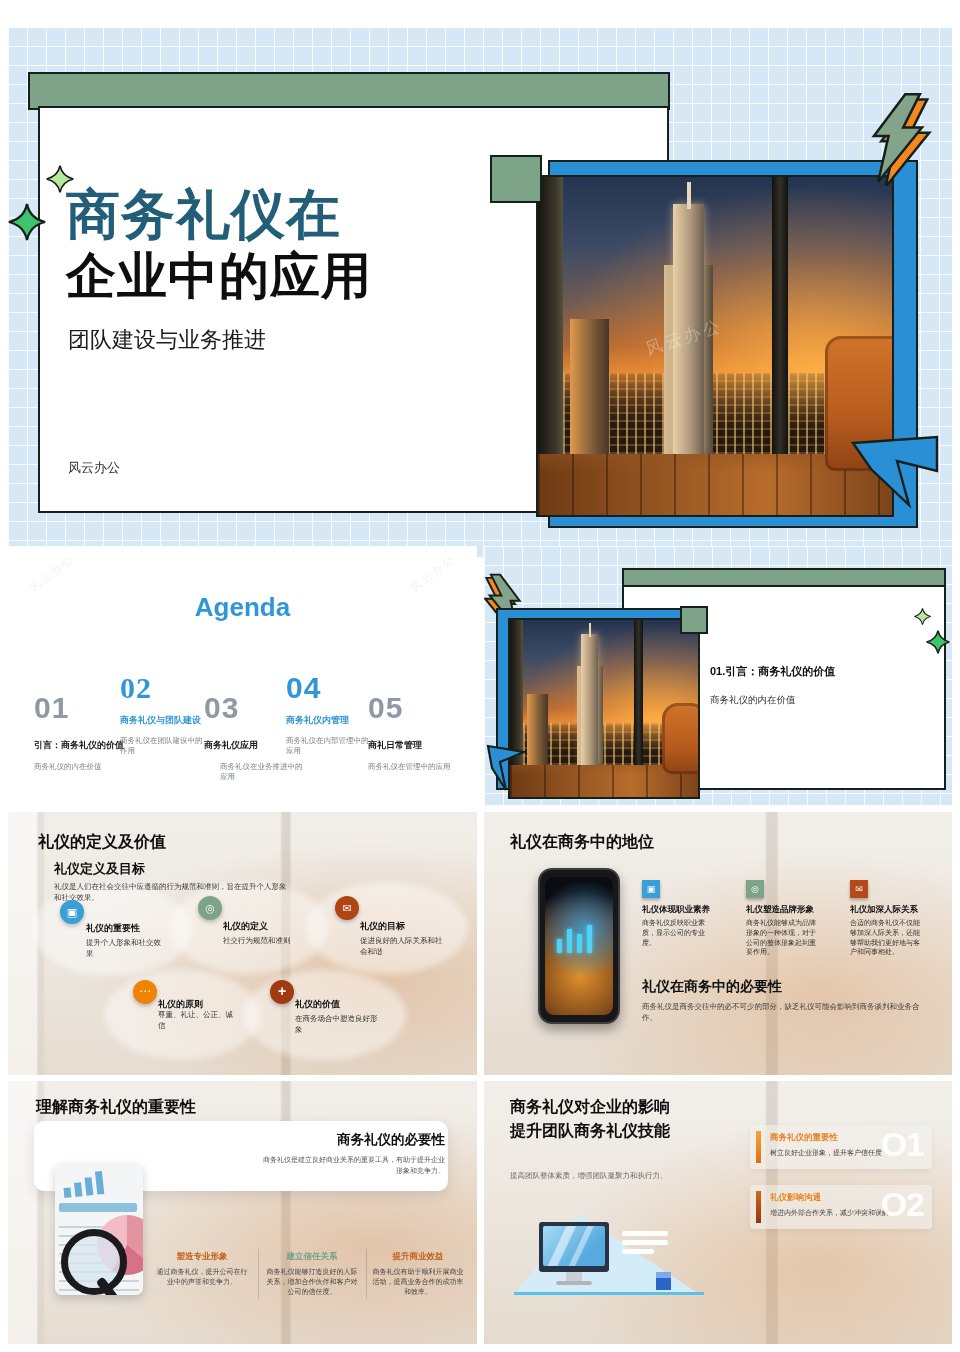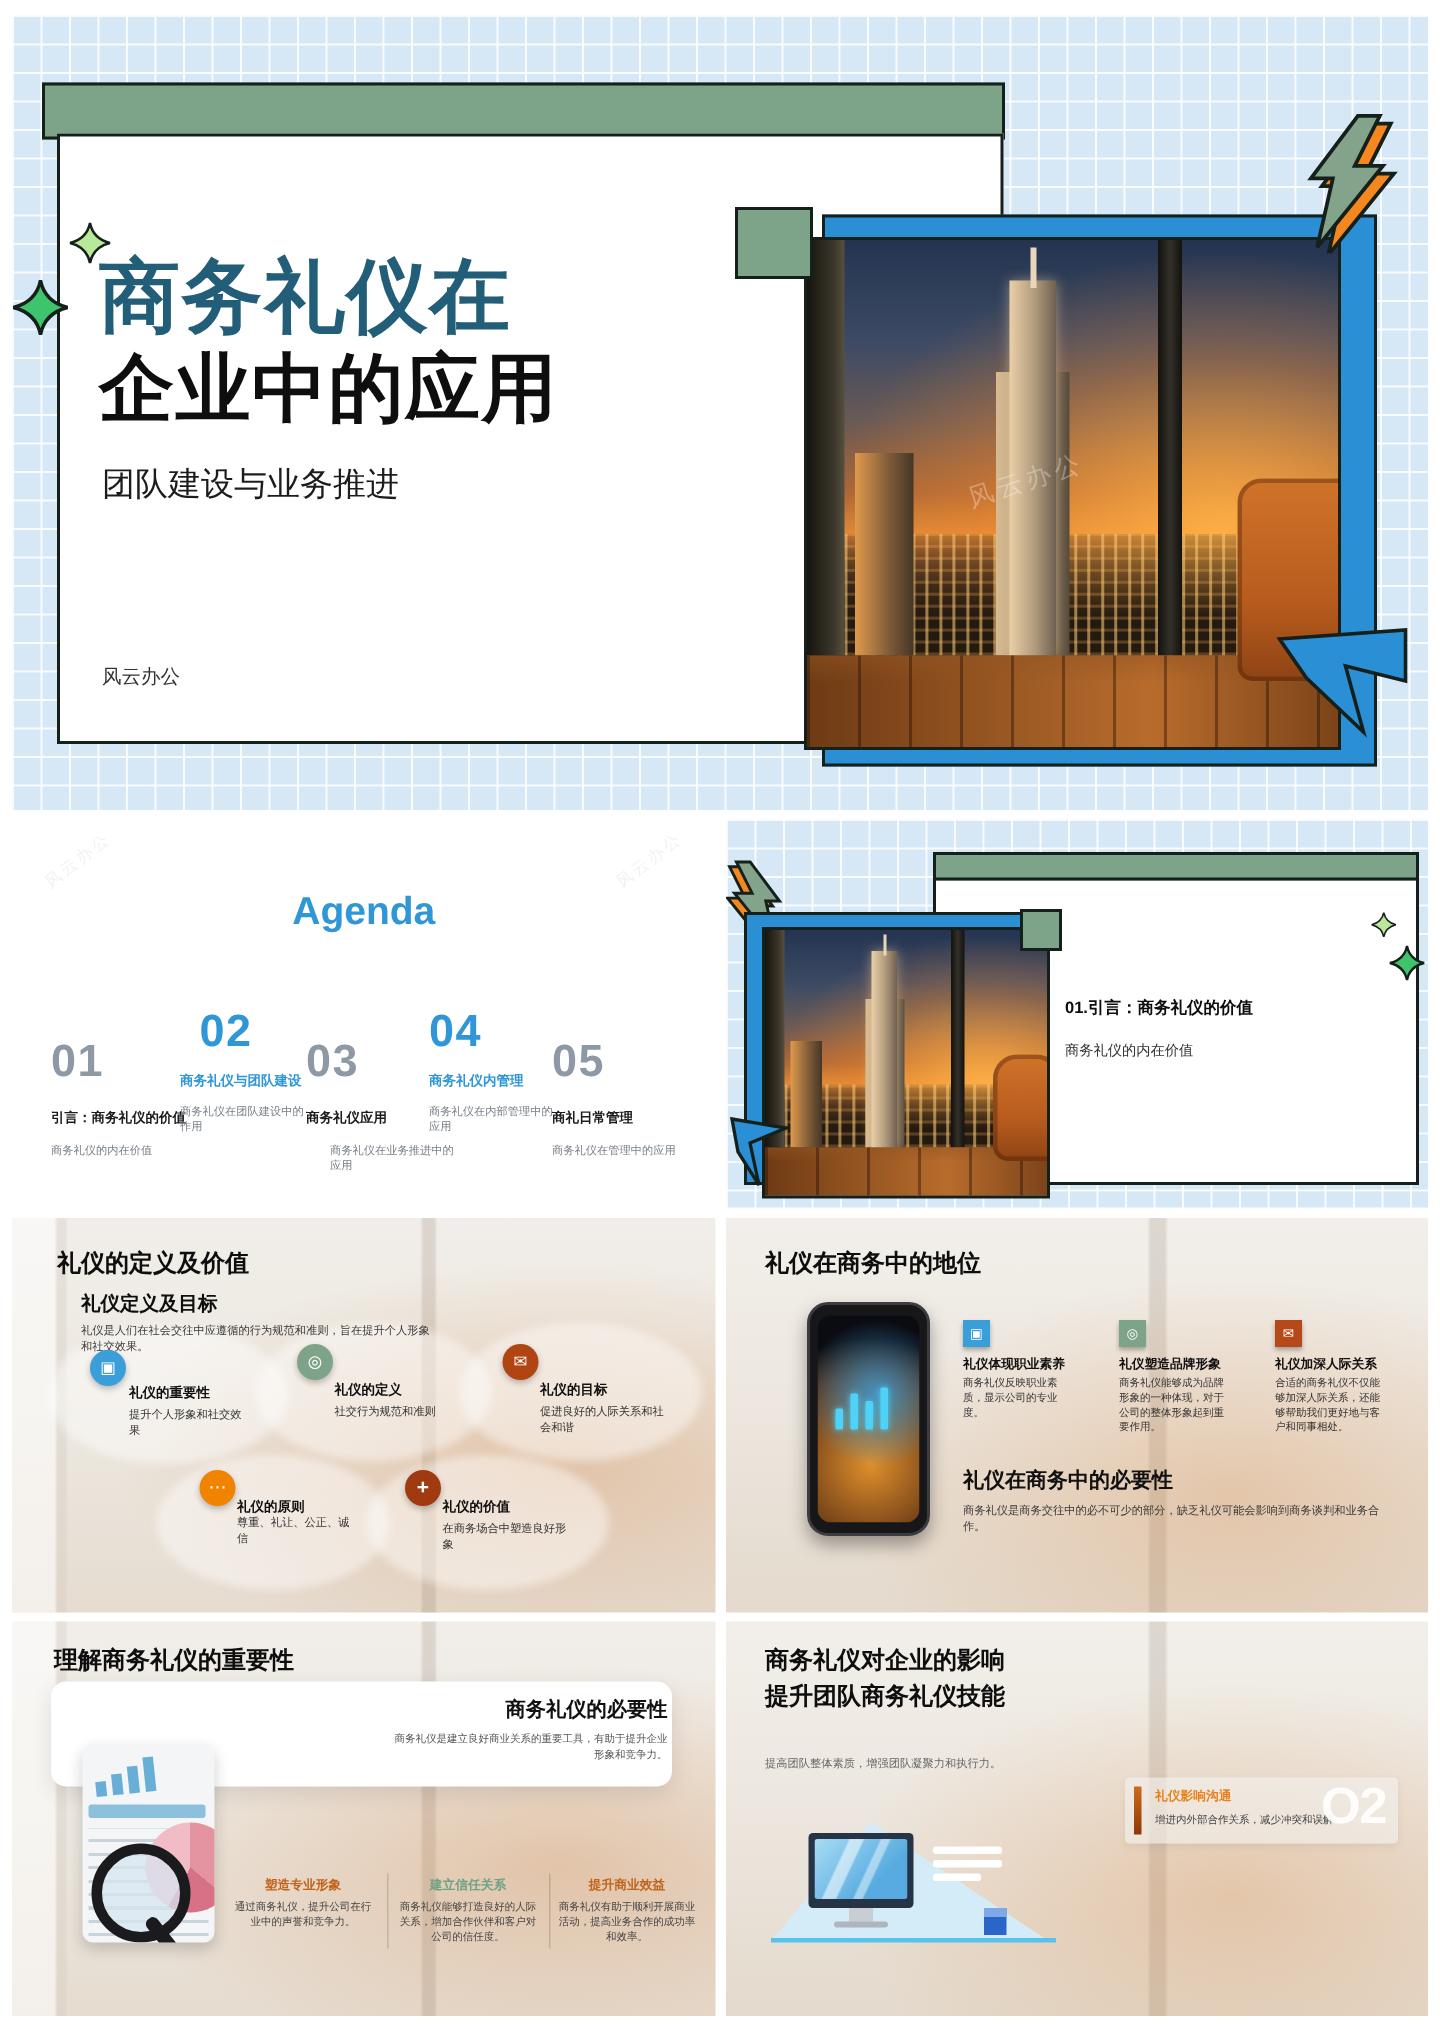--- a/index.html
+++ b/index.html
@@ -116,21 +116,21 @@
         linear-gradient(115deg,transparent 28%,rgba(255,255,255,.55) 30% 40%,transparent 42%,transparent 54%,rgba(255,255,255,.45) 56% 62%,transparent 64%),
         linear-gradient(135deg,#a8dcf4 0%,#57abe0 70%);}
   .pc-line{position:absolute;height:5px;background:#fff;border-radius:2px;}
   .pc-base{position:absolute;background:#59c2ea;height:3px;}
   .pc-box{position:absolute;width:15px;height:18px;background:#2a66c8;}
   .pc-box i{position:absolute;left:0;right:0;top:0;height:6px;background:#7fa8e8;display:block;}
 </style>
 </head>
 <body>
 
-<div class="slide grid-bg" style="left:8px;top:10px;width:944px;height:530px;">
+<div class="slide grid-bg" style="left:8px;top:27px;width:944px;height:530px;">
   <div class="abs greenbar" style="left:20px;top:45px;width:638px;height:34px;"></div>
   <div class="abs whitecard" style="left:30px;top:79px;width:627px;height:403px;"></div>
 
   <svg class="abs" style="left:38px;top:138px;" width="28" height="28" viewBox="0 0 40 40">
     <path d="M20 1 Q23 16 39 20 Q23 24 20 39 Q17 24 1 20 Q17 16 20 1 Z" fill="#b8e89a" stroke="#15201a" stroke-width="2.4"></path>
   </svg>
   <svg class="abs" style="left:0px;top:176px;" width="38" height="38" viewBox="0 0 40 40">
     <path d="M20 1 Q23 16 39 20 Q23 24 20 39 Q17 24 1 20 Q17 16 20 1 Z" fill="#3ec46d" stroke="#15201a" stroke-width="2.4"></path>
   </svg>
 
@@ -168,21 +168,21 @@
   <div class="wmk" style="left:18px;top:20px;">风云办公</div>
   <div class="wmk" style="right:18px;top:20px;">风云办公</div>
   <div class="abs agenda-title" style="left:0;top:46px;">Agenda</div>
 
   <div class="abs" style="left:26px;top:0;">
     <div class="abs ag-num gray" style="left:0;top:145px;">01</div>
     <div class="abs ag-title" style="left:0;top:193px;width:90px;">引言：商务礼仪的价值</div>
     <div class="abs ag-desc" style="left:0;top:216px;">商务礼仪的内在价值</div>
   </div>
   <div class="abs" style="left:112px;top:0;">
-    <div class="abs ag-num blue" style="left:13px;top:125px;">02</div>
+    <div class="abs ag-num blue" style="left:0;top:125px;font-family:Liberation Serif, serif;">02</div>
     <div class="abs ag-title blue" style="left:0;top:168px;">商务礼仪与团队建设</div>
     <div class="abs ag-desc" style="left:0;top:190px;">商务礼仪在团队建设中的作用</div>
   </div>
   <div class="abs" style="left:196px;top:0;">
     <div class="abs ag-num gray" style="left:0;top:145px;">03</div>
     <div class="abs ag-title" style="left:0;top:193px;">商务礼仪应用</div>
     <div class="abs ag-desc" style="left:16px;top:216px;">商务礼仪在业务推进中的应用</div>
   </div>
   <div class="abs" style="left:278px;top:0;">
     <div class="abs ag-num blue" style="left:0;top:125px;">04</div>
@@ -334,19 +334,25 @@
   <div class="abs" style="left:82px;top:191px;width:16px;height:10px;background:#c9ced4;"></div>
   <div class="abs" style="left:72px;top:200px;width:36px;height:4px;background:#aeb6bd;border-radius:2px;"></div>
   <div class="pc-line" style="left:138px;top:150px;width:46px;"></div>
   <div class="pc-line" style="left:138px;top:159px;width:46px;"></div>
   <div class="pc-line" style="left:138px;top:168px;width:32px;"></div>
   <div class="pc-base" style="left:30px;top:211px;width:190px;"></div>
   <div class="pc-box" style="left:172px;top:191px;">
       <i></i>
     </div>
 
+  <div class="abs inf-card" style="left:266px;top:44px;width:182px;height:44px;">
+    <div class="inf-bar" style="background:linear-gradient(180deg,#f8a13c,#e07207);"></div>
+    <div class="abs inf-title" style="left:20px;top:7px;color:#e8821e;">商务礼仪的重要性</div>
+    <div class="abs inf-desc" style="left:20px;top:23px;">树立良好企业形象，提升客户信任度</div>
+    <div class="inf-num">O1</div>
+  </div>
   <div class="abs inf-card" style="left:266px;top:104px;width:182px;height:44px;">
     <div class="inf-bar" style="background:linear-gradient(180deg,#d06a1c,#8e3808);"></div>
     <div class="abs inf-title" style="left:20px;top:7px;color:#e8821e;">礼仪影响沟通</div>
     <div class="abs inf-desc" style="left:20px;top:23px;">增进内外部合作关系，减少冲突和误解</div>
     <div class="inf-num">O2</div>
   </div>
 </div>
 
 </body></html>

